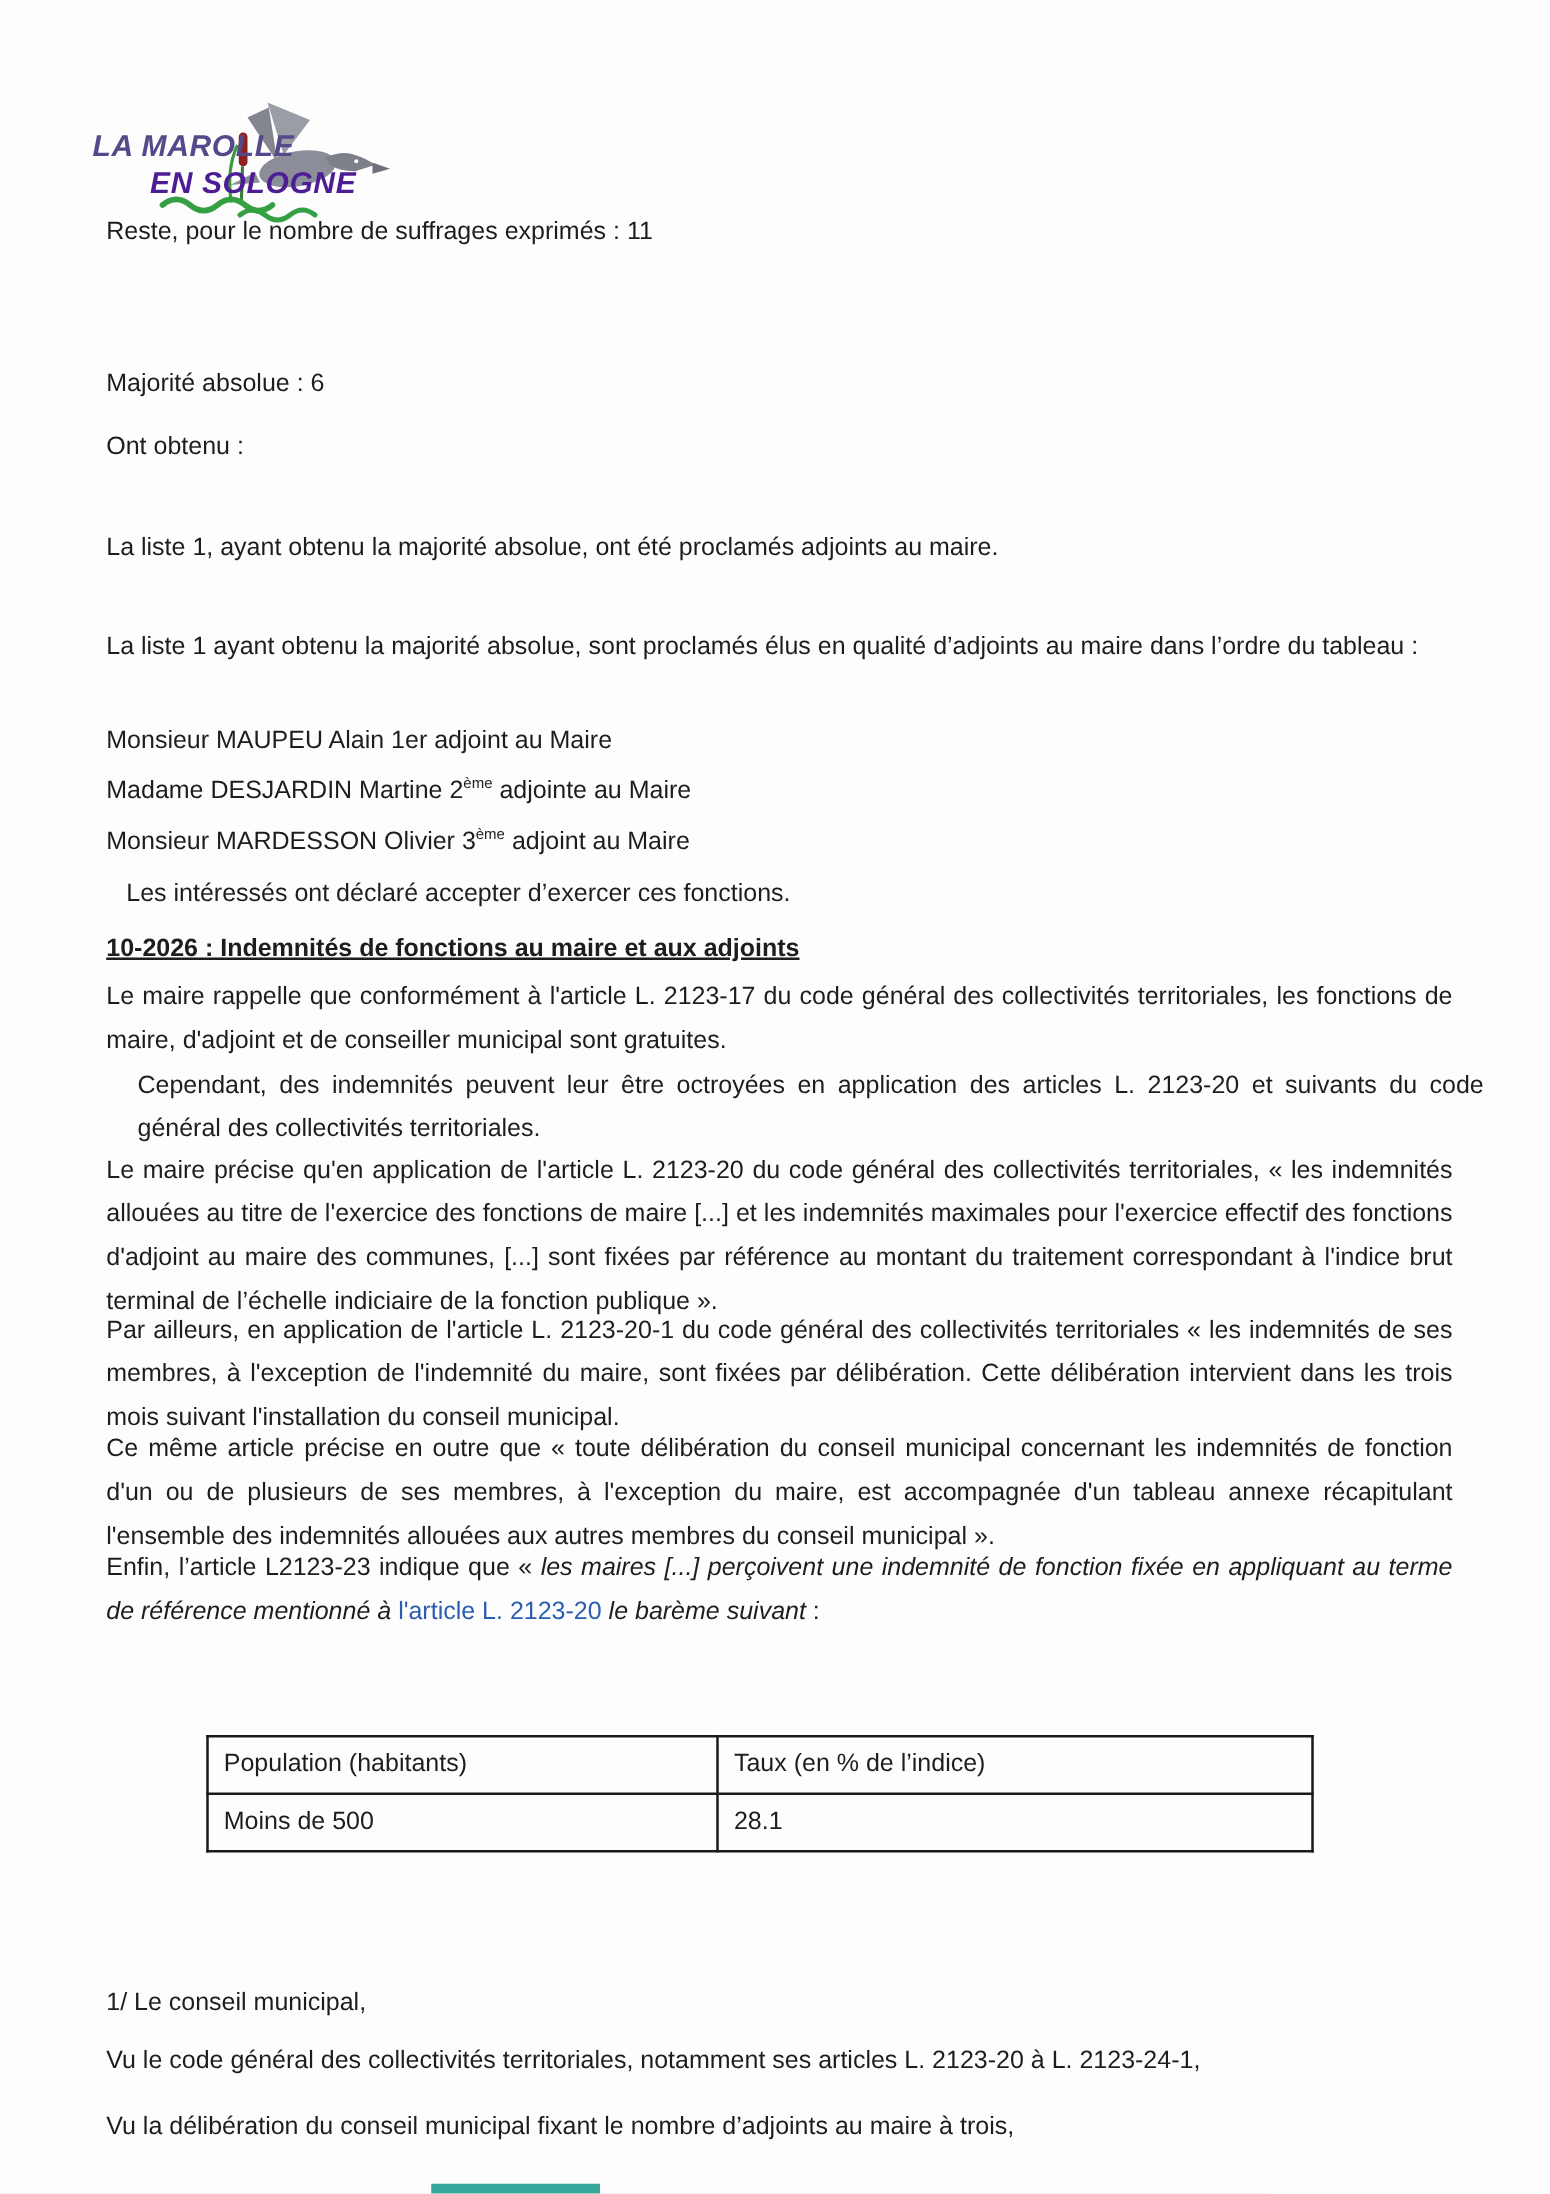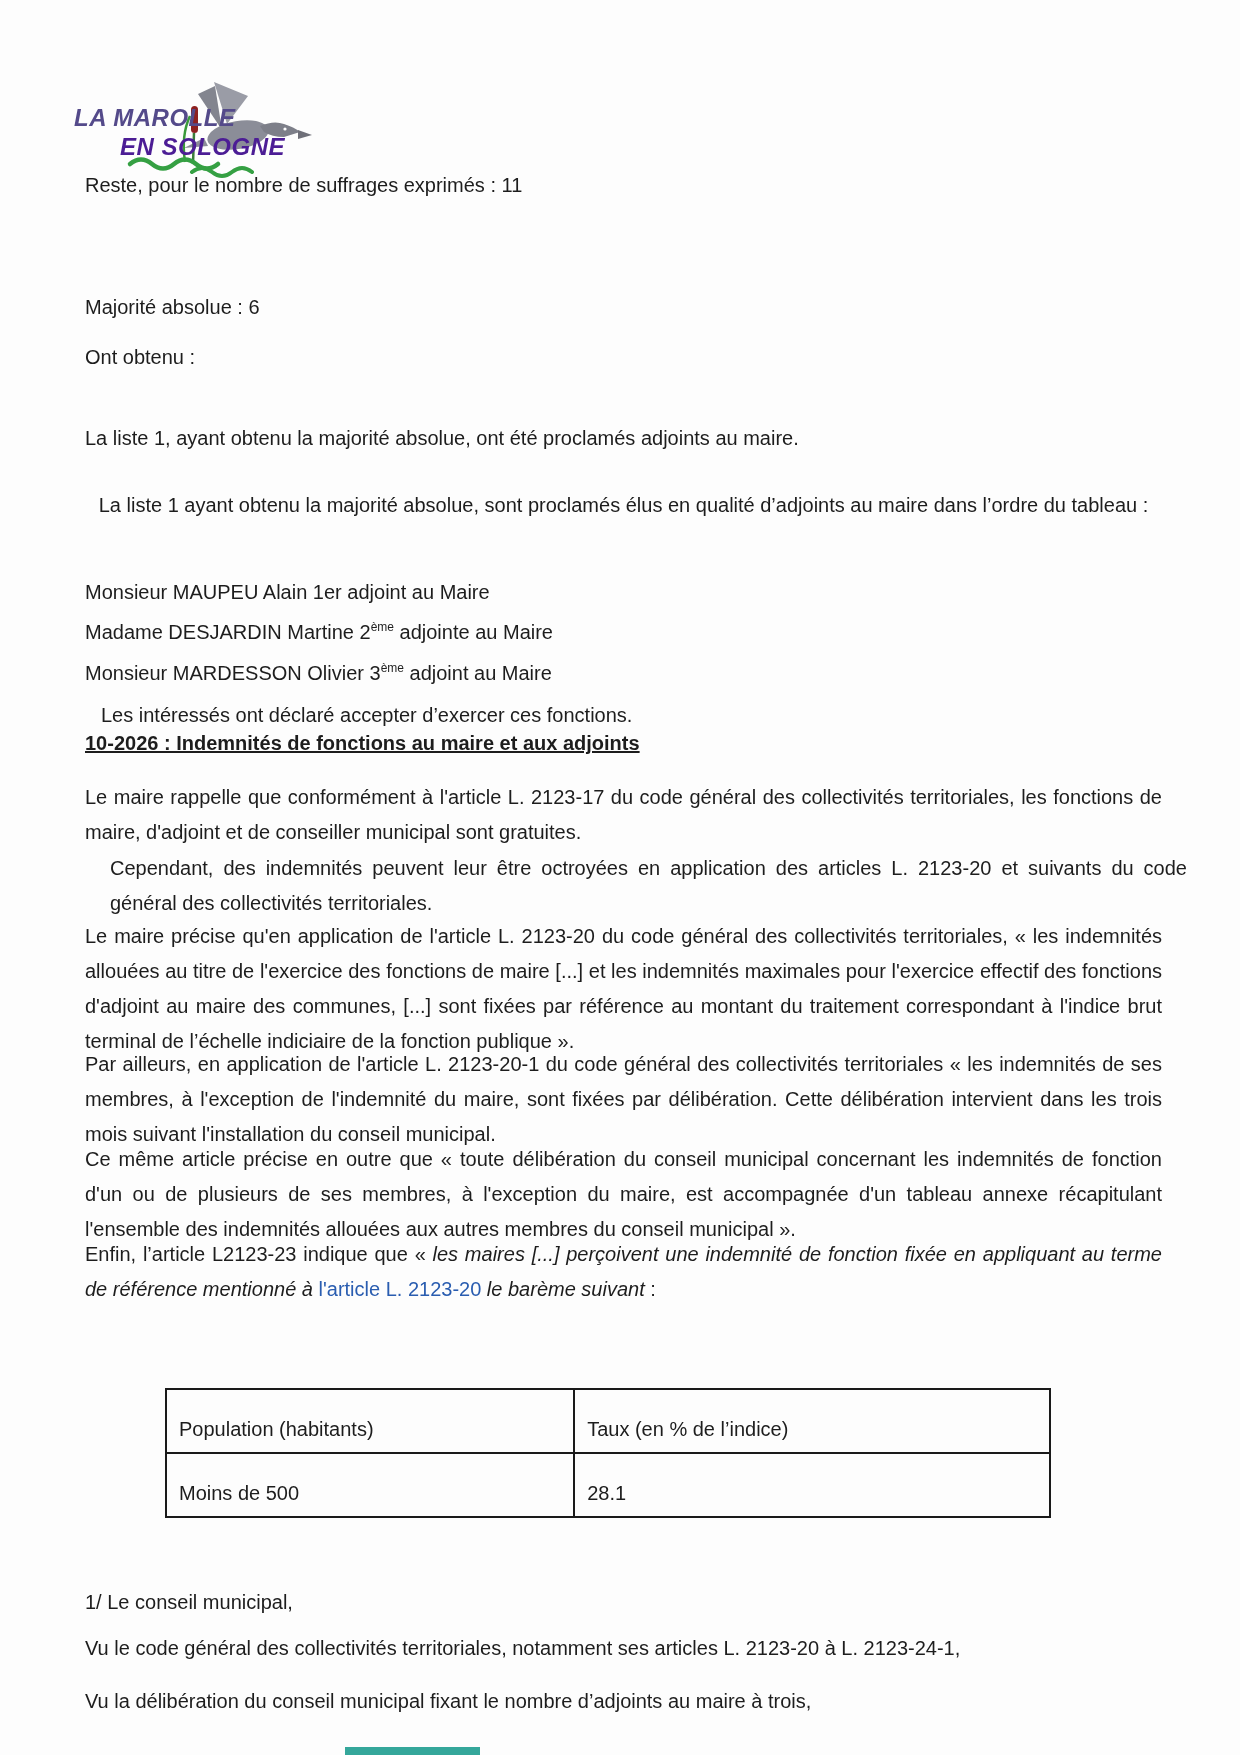--- a/index.html
+++ b/index.html
@@ -53,26 +53,26 @@
     white-space: nowrap;
   }
   .logo-line1 { left: 2px; top: 24px; }
   .logo-line2 { left: 48px; top: 53px; }
   
   .b-reste { top: 168px; }
   .b-maj   { top: 290px; }
   .b-ont   { top: 340px; }
   .b-voix  { top: 383px; left: 89px; }
   .b-procl { top: 421px; }
-  .b-ordre { top: 488px; text-align: center; }
+  .b-ordre { top: 500px; }
   .b-adj1  { top: 575px; }
   .b-adj2  { top: 615px; }
   .b-adj3  { top: 656px; }
   .b-inter { top: 698px; margin-left: 16px; }
-  .b-head  { top: 726px; }
+  .b-head  { top: 742px; }
   .b-p1    { top: 780px; }
   .b-p2    { top: 851px; margin-left: 25px; }
   .b-p3    { top: 919px; }
   .b-p4    { top: 1047px; }
   .b-p5    { top: 1142px; }
   .b-p6    { top: 1237px; }
   .b-c1    { top: 1585px; }
   .b-c2    { top: 1631px; }
   .b-c3    { top: 1684px; }
   
@@ -84,21 +84,21 @@
   }
   table.bareme {
     width: 100%;
     border-collapse: collapse;
     font-size: 20px;
   }
   table.bareme th, table.bareme td {
     border: 2px solid #1a1a1a;
     font-weight: normal;
     text-align: left;
-    padding: 25px 12px 9px 12px;
+    padding: 7px 12px 9px 12px;
     height: 28px;
     vertical-align: middle;
   }
   table.bareme col.c1 { width: 409px; }
   table.bareme col.c2 { width: 477px; }
   
   .scan-artifact {
     position: absolute;
     left: 345px;
     top: 1747px;

